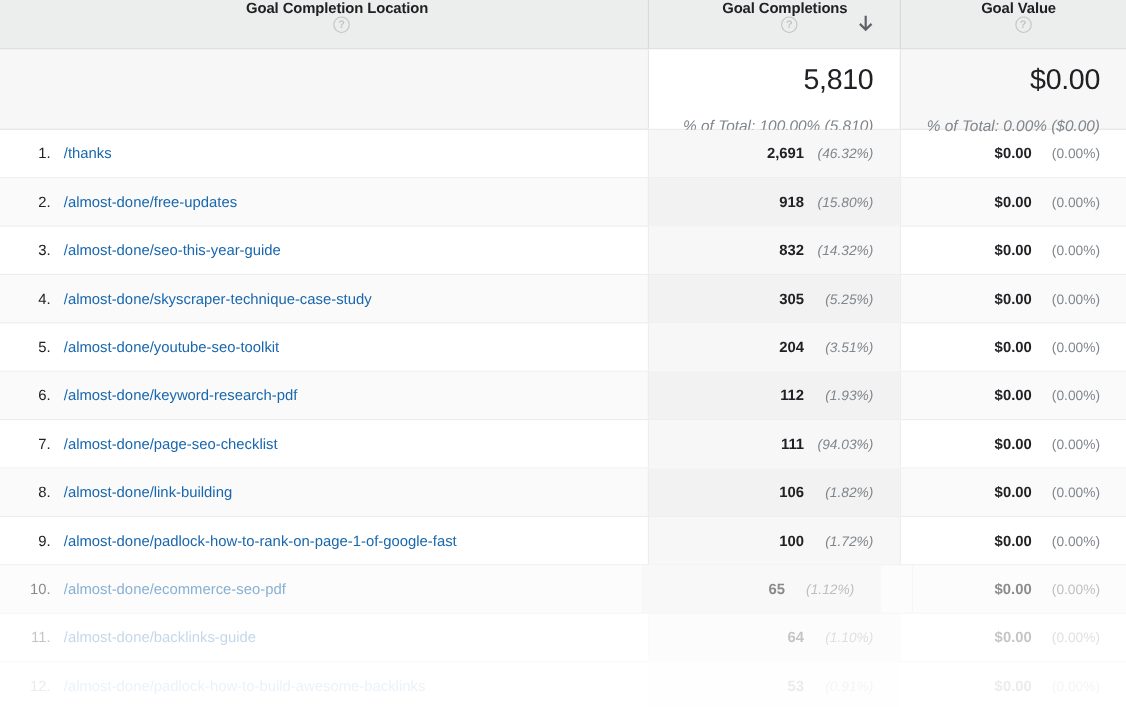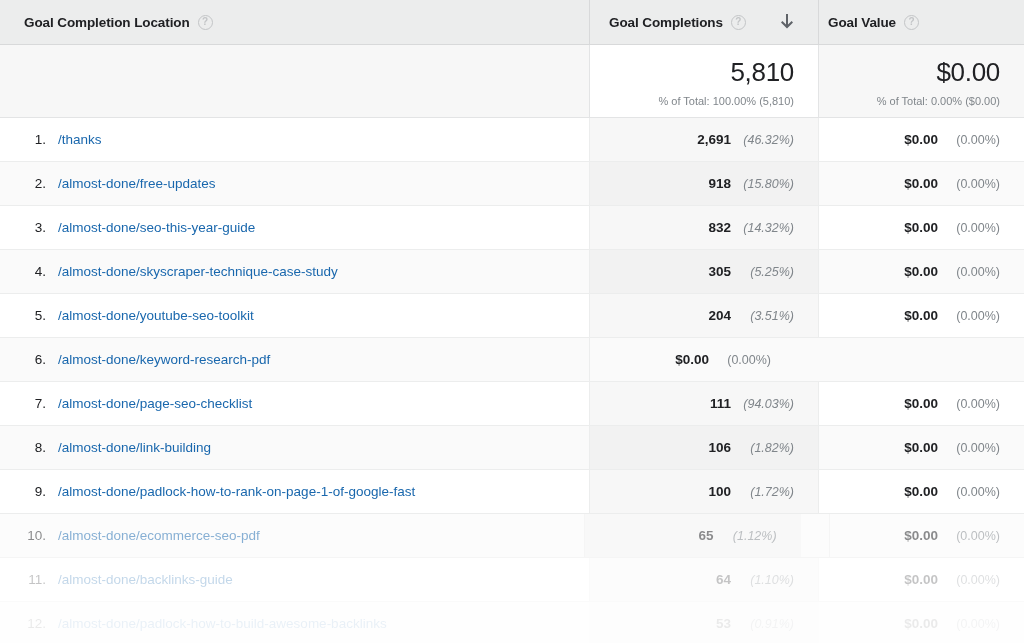--- a/index.html
+++ b/index.html
@@ -27,20 +27,21 @@
     background: #eceded;
     border-bottom: 1px solid #d8d9da;
     box-sizing: border-box;
   }
   .hdr-cell {
     display: flex;
     align-items: center;
     box-sizing: border-box;
     height: 100%;
     position: relative;
+    flex-direction: column;
   }
   .col-dim   { width: 589px; padding-left: 24px; }
   .col-comp  { width: 229px; padding-left: 19px; border-left: 1px solid #d8d9da; }
   .col-val   { width: 206px; padding-left: 9px; border-left: 1px solid #d8d9da; }
 
   .hdr-label {
     font-size: 13.5px;
     font-weight: bold;
     color: #202124;
     letter-spacing: -0.1px;
@@ -95,24 +96,25 @@
   .sum-val  { width: 206px; border-left: 1px solid #e3e4e5; }
 
   .sum-big {
     font-size: 26px;
     color: #202124;
     line-height: 32px;
     font-weight: 400;
     letter-spacing: -0.3px;
   }
   .sum-sub {
-    font-size: 11px;
+    font-size: 14px;
     color: #80868b;
     line-height: 16px;
-    margin-top: 5px;
+    margin-top: 18px;
+    font-style: italic;
   }
 
   
   .row {
     display: flex;
     height: 44px;
     border-bottom: 1px solid #eceded;
     box-sizing: border-box;
   }
   .row.alt { background: #fafafa; }
@@ -286,20 +288,24 @@
         <div class="cell cell-val">
           <span class="money">$0.00</span>
           <span class="money-pct">(0.00%)</span>
         </div>
       </div>
       <div class="row alt">
         <div class="cell cell-dim">
           <span class="rank">6.</span>
           <a class="link" href="#">/almost-done/keyword-research-pdf</a>
         </div>
+        <div class="cell cell-comp">
+          <span class="metric">112</span>
+          <span class="pct">(1.93%)</span>
+        </div>
         <div class="cell cell-val">
           <span class="money">$0.00</span>
           <span class="money-pct">(0.00%)</span>
         </div>
       </div>
       <div class="row">
         <div class="cell cell-dim">
           <span class="rank">7.</span>
           <a class="link" href="#">/almost-done/page-seo-checklist</a>
         </div>

